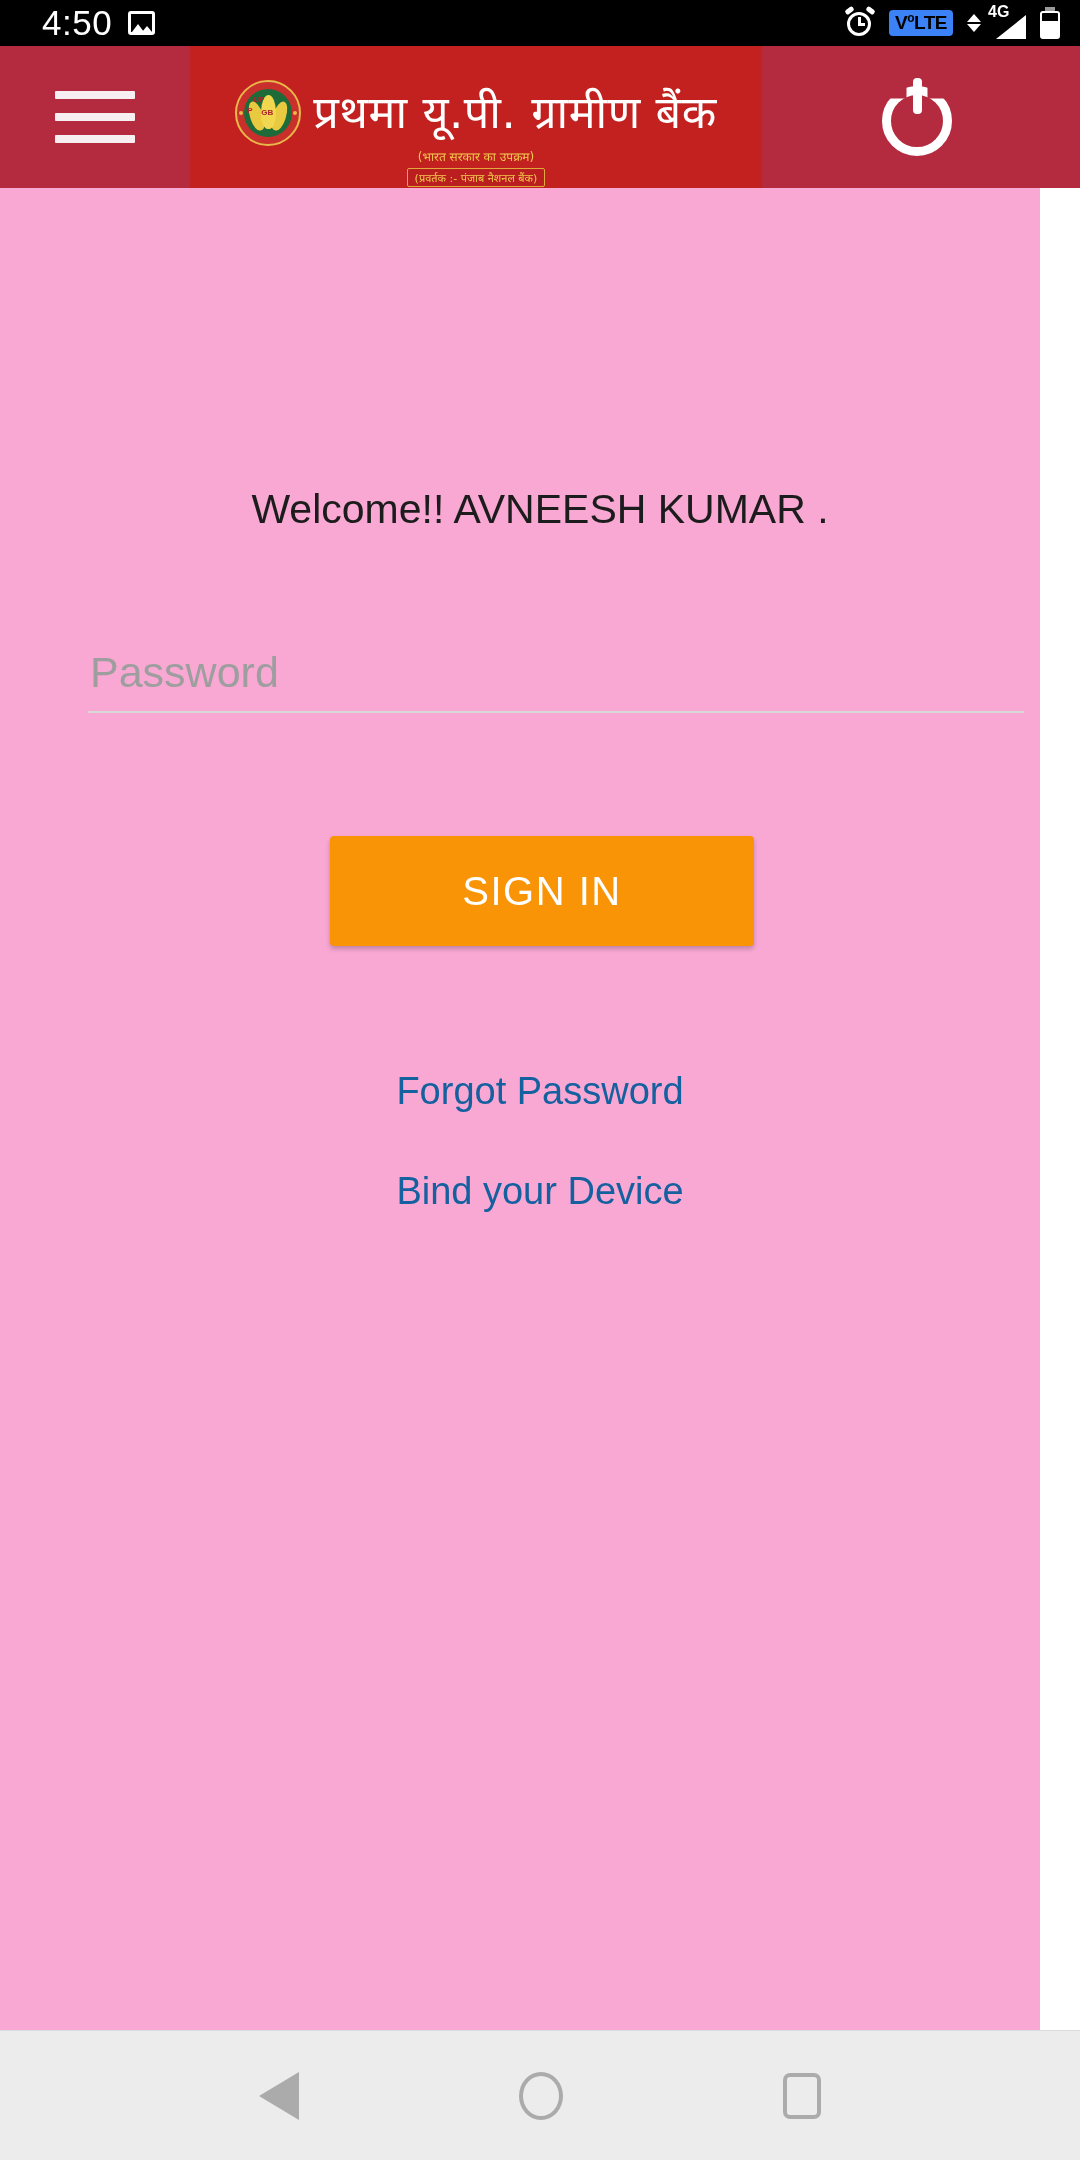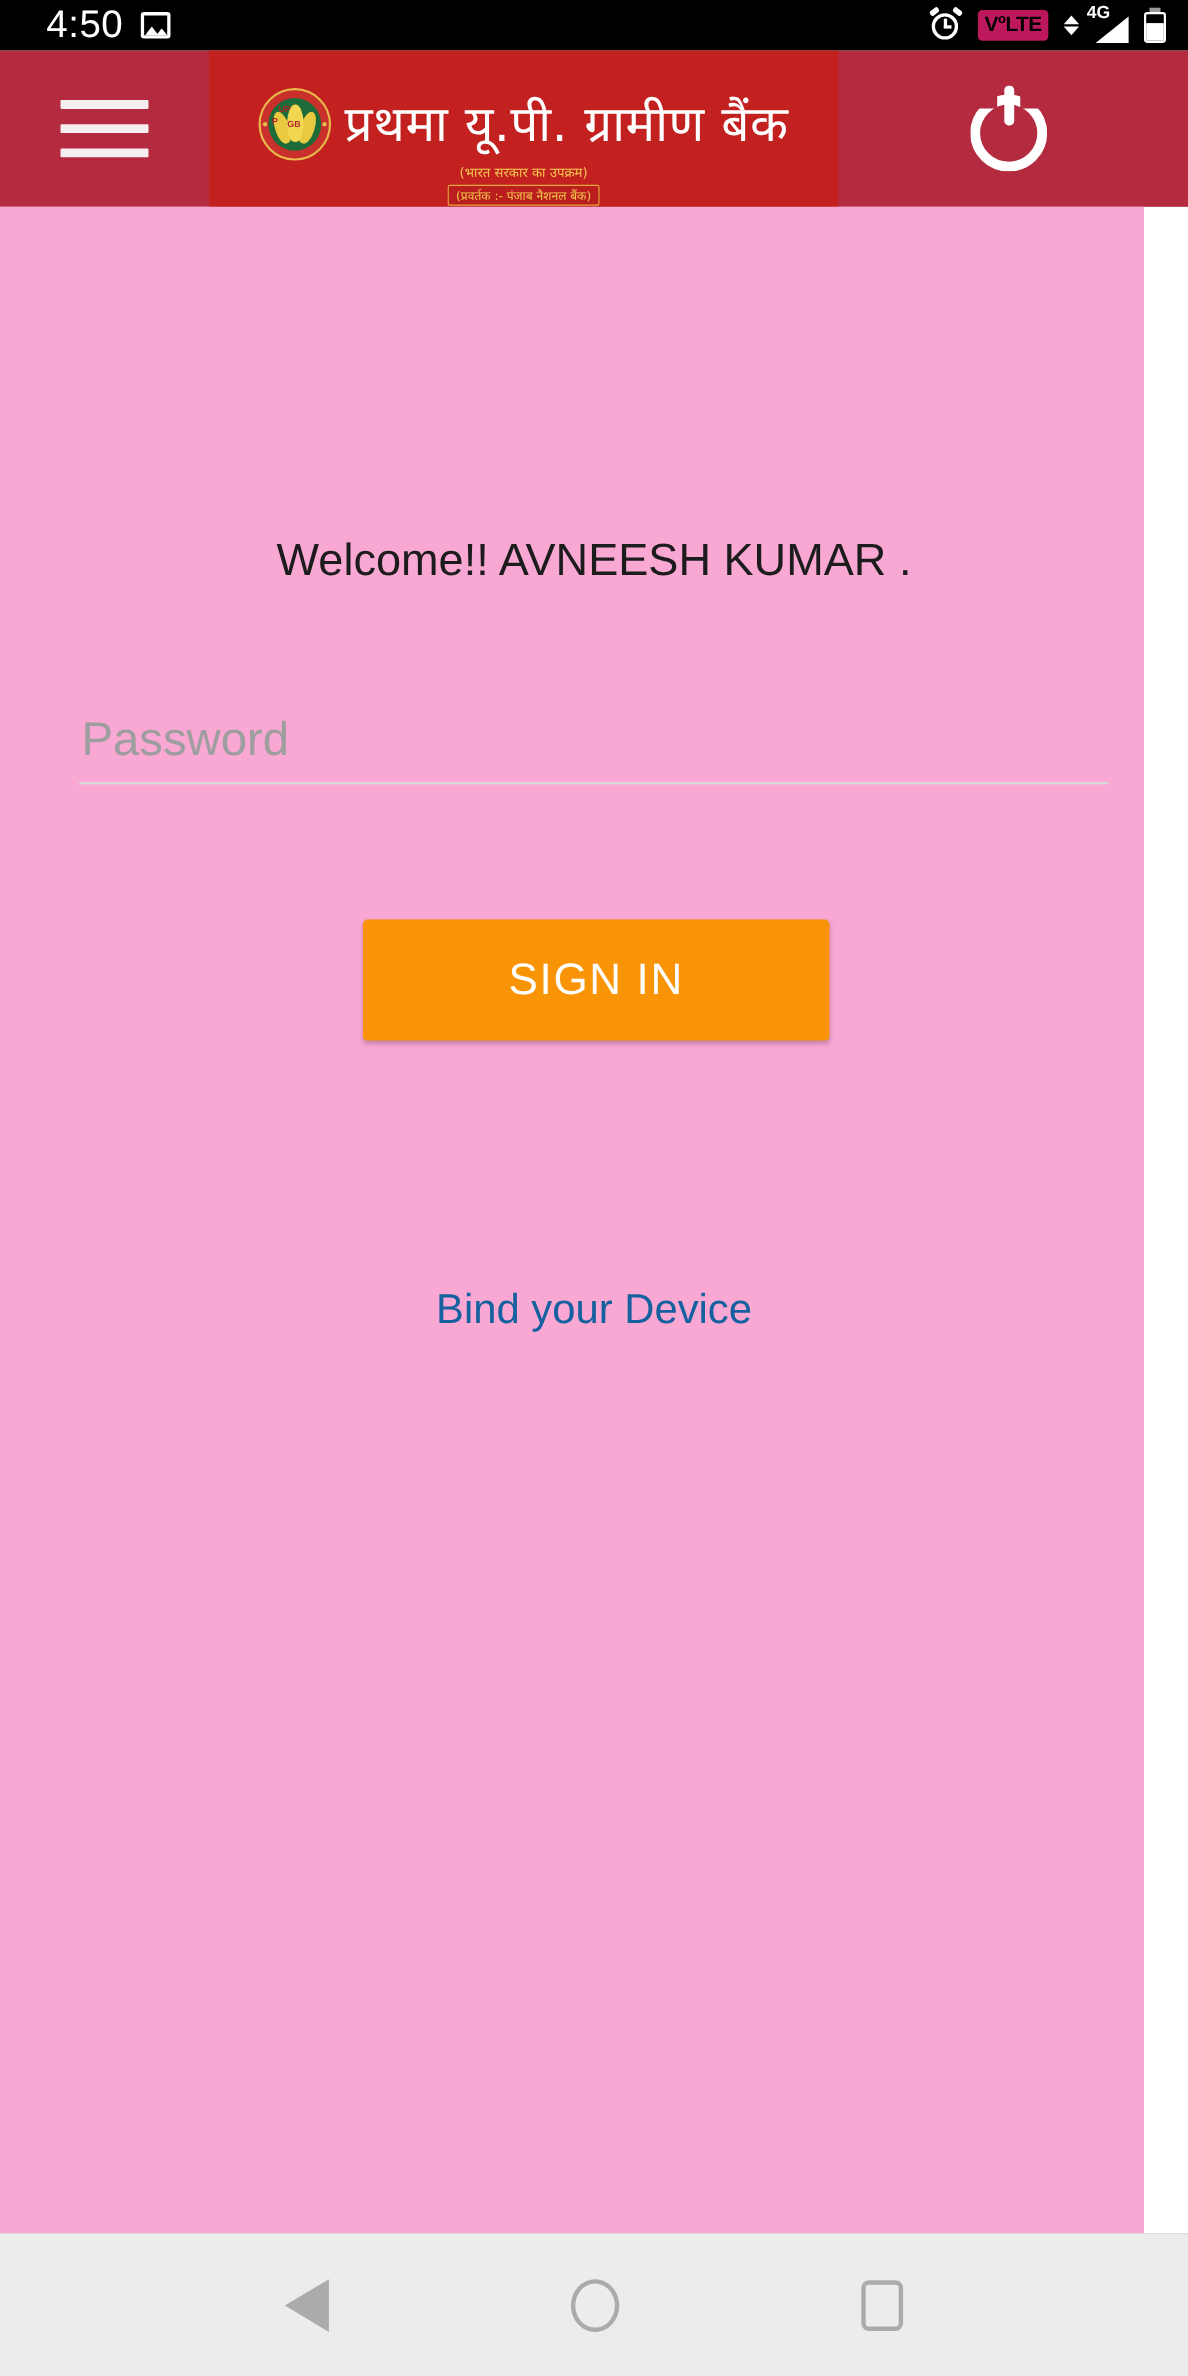--- a/index.html
+++ b/index.html
@@ -55,21 +55,21 @@
   }
   .ic-alarm .ear-l {
     position:absolute; left:0px; top:0px; width:9px; height:5px;
     background:#fff; transform:rotate(-38deg); border-radius:2px;
   }
   .ic-alarm .ear-r {
     position:absolute; right:0px; top:0px; width:9px; height:5px;
     background:#fff; transform:rotate(38deg); border-radius:2px;
   }
   .ic-volte {
-    background:#be185d; color:#000; font-size:19px; font-weight:bold;
+    background:#3b82f6; color:#000; font-size:19px; font-weight:bold;
     padding:2px 6px; border-radius:4px; letter-spacing:-0.5px;
     font-family:"Liberation Sans", sans-serif; line-height:1.15;
   }
   .ic-volte sup { font-size:12px; }
   .ic-sig { display:flex; align-items:center; gap:3px; }
   .ic-arrows { display:flex; flex-direction:column; gap:2px; }
   .ar-up { width:0;height:0;border-left:7px solid transparent;border-right:7px solid transparent;border-bottom:8px solid #fff; }
   .ar-dn { width:0;height:0;border-left:7px solid transparent;border-right:7px solid transparent;border-top:8px solid #fff; }
   .ic-4g-wrap { position:relative; width:42px; height:32px; }
   .ic-4g-wrap .lbl {
@@ -173,21 +173,21 @@
   .content {
     position:absolute; top:188px; left:0;
     width:1040px; height:1842px; background:#f9a8d4;
   }
   .welcome {
     position:absolute; top:298px; left:0; width:1080px;
     text-align:center; color:#1c1c1c; font-size:41px;
     font-family:"Liberation Sans", sans-serif;
   }
   .pwd-wrap {
-    position:absolute; top:460px; left:72px; width:936px;
+    position:absolute; top:460px; left:88px; width:936px;
   }
   .pwd-input {
     width:100%; border:none; outline:none; background:transparent;
     font-size:43px; color:#1c1c1c; padding:0 0 14px 2px;
     border-bottom:2px solid #d8d8d8;
     font-family:"Liberation Sans", sans-serif;
   }
   .pwd-input::placeholder { color:#9e9e9e; }
   .signin-btn {
     position:absolute; top:648px; left:330px;
@@ -303,20 +303,21 @@
 <div class="content">
 
   <div class="welcome">Welcome!! AVNEESH KUMAR .</div>
 
   <div class="pwd-wrap">
     <input class="pwd-input" type="password" placeholder="Password" style="">
   </div>
 
   <button class="signin-btn">SIGN IN</button>
 
+  <a class="link link-forgot">Forgot Password</a>
   <a class="link link-bind">Bind your Device</a>
 
 </div>
 
 <div class="navbar">
   <span class="nav-back"></span>
   <span class="nav-home"></span>
   <span class="nav-recent"></span>
 </div>
 

